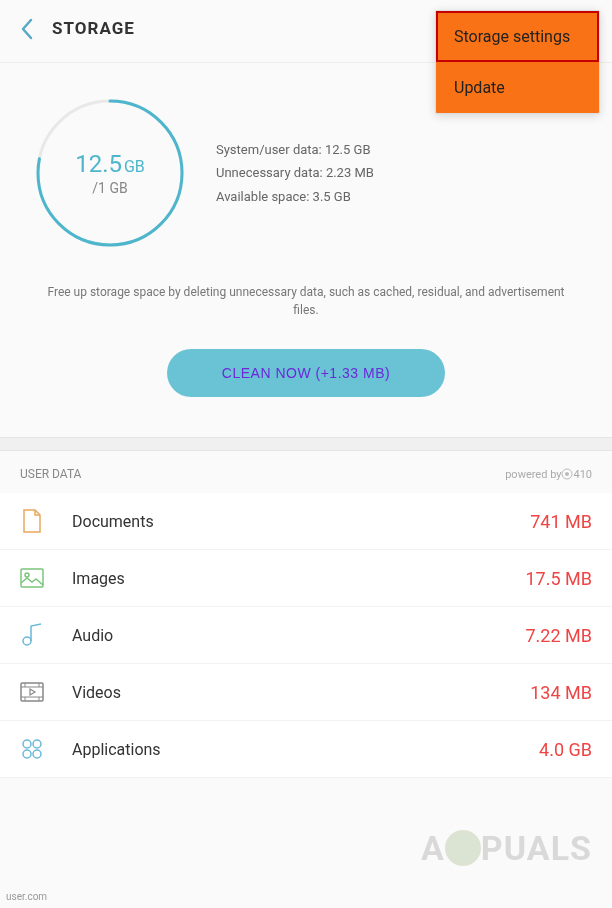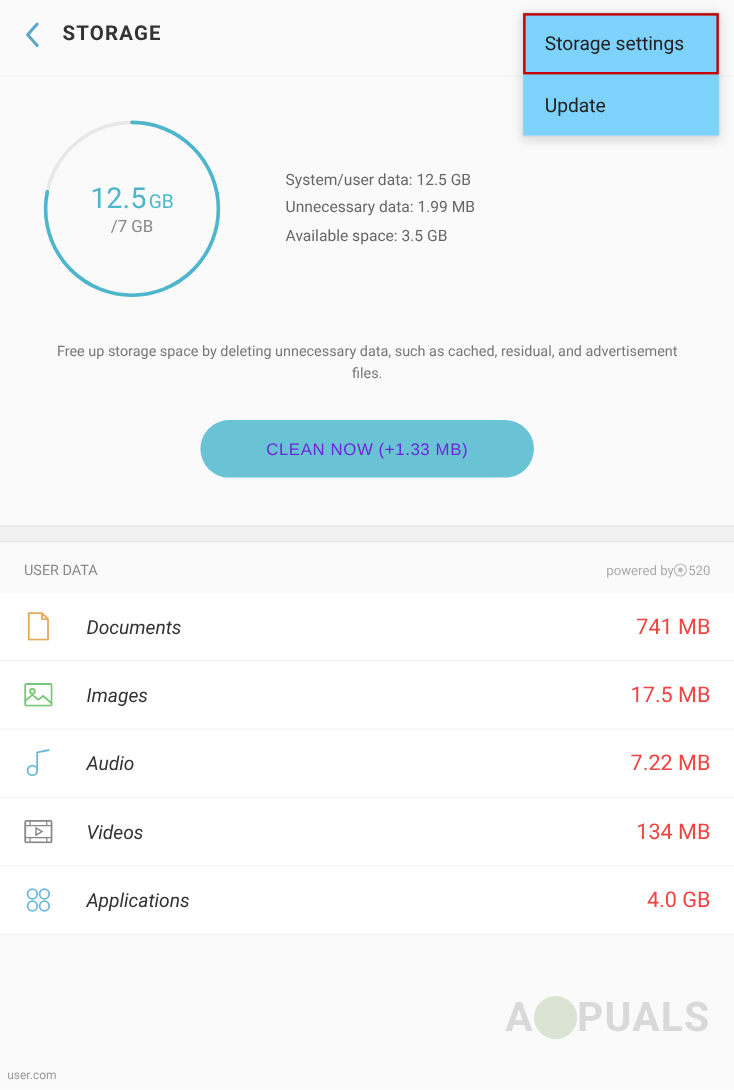--- a/index.html
+++ b/index.html
@@ -34,21 +34,21 @@
     .header-title {
       font-size: 17px;
       font-weight: 700;
       letter-spacing: 1px;
       color: #333;
     }
     .menu-popup {
       position: absolute;
       top: 10px;
       right: 12px;
-      background: #7dd3fc;
+      background: #f97316;
       border: 1px solid #ddd;
       border-radius: 2px;
       box-shadow: 0 2px 10px rgba(0,0,0,0.15);
       min-width: 165px;
       z-index: 100;
       margin-left: 17px;
     }
     .menu-item {
       padding: 16px 18px;
       font-size: 16px;
@@ -59,21 +59,21 @@
       outline: 2px solid #c40000;
       outline-offset: -2px;
     }
     .overview {
       padding: 30px 20px 20px;
       background: #fafafa;
     }
     .gauge-row {
       display: flex;
       align-items: center;
-      gap: 48px;
+      gap: 26px;
       padding: 0 10px 30px;
     }
     .gauge {
       width: 160px;
       height: 160px;
       position: relative;
       flex-shrink: 0;
     }
     .gauge svg { transform: rotate(-90deg); }
     .gauge-text {
@@ -157,21 +157,20 @@
       margin-right: 28px;
       display: flex;
       align-items: center;
       justify-content: center;
       flex-shrink: 0;
     }
     .list-label {
       flex: 1;
       font-size: 16px;
       color: #333;
-      font-style: italic;
     }
     .list-value {
       font-size: 18px;
       color: #ef4444;
       margin-left: 20px;
     }
     .watermark {
       position: absolute;
       right: 20px;
       bottom: 40px;
@@ -222,44 +221,44 @@
     <div class="gauge-row">
       <div class="gauge">
         <svg width="160" height="160" viewBox="0 0 160 160">
           <circle cx="80" cy="80" r="72" stroke="#e8e8e8" stroke-width="3" fill="none"></circle>
           <circle cx="80" cy="80" r="72" stroke="#4db6cc" stroke-width="3" fill="none" stroke-dasharray="452" stroke-dashoffset="99" stroke-linecap="round"></circle>
         </svg>
         <div class="gauge-text">
           <div class="gauge-used">
             <span>12.5</span><span class="unit">GB</span>
           </div>
-          <div class="gauge-total">/7 GB</div>
+          <div class="gauge-total">/1 GB</div>
         </div>
       </div>
       <div class="stats">
         <div><span>System/user data:</span> <span>12.5 GB</span></div>
-        <div><span>Unnecessary data:</span> <span>1.99 MB</span></div>
+        <div><span>Unnecessary data:</span> <span>2.23 MB</span></div>
         <div><span>Available space:</span> <span>3.5 GB</span></div>
       </div>
     </div>
     <div class="tip-text">Free up storage space by deleting unnecessary data, such as cached, residual, and advertisement files.</div>
     <button class="clean-btn">CLEAN NOW (+1.33 MB)</button>
   </div>
 
   <div class="divider"></div>
 
   <div class="list-header">
     <span>USER DATA</span>
     <span class="powered">
       <span>powered by</span>
       <svg width="12" height="12" viewBox="0 0 12 12">
           <circle cx="6" cy="6" r="5" stroke="#bbb" stroke-width="1" fill="none"></circle>
           <circle cx="6" cy="6" r="2" fill="#bbb"></circle>
         </svg>
-      <span>520</span>
+      <span>410</span>
     </span>
   </div>
 
   <div class="list">
 
     <div class="list-item">
       <span class="list-icon">
         <svg width="22" height="24" viewBox="0 0 22 24">
             <path d="M3 1h11l5 5v17H3z" stroke="#e8a85c" stroke-width="1.5" fill="none"></path>
             <path d="M14 1v5h5" stroke="#e8a85c" stroke-width="1.5" fill="none"></path>

